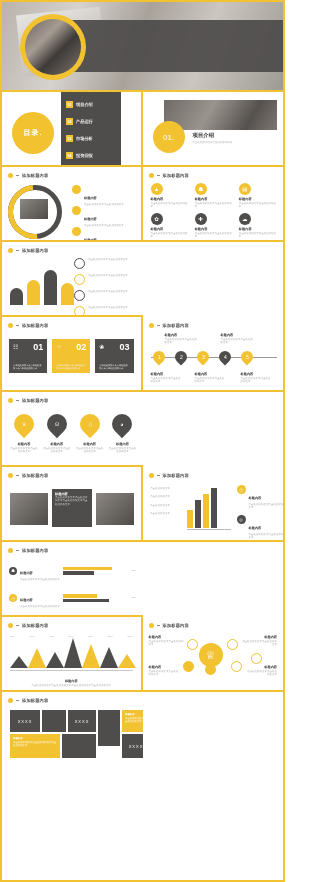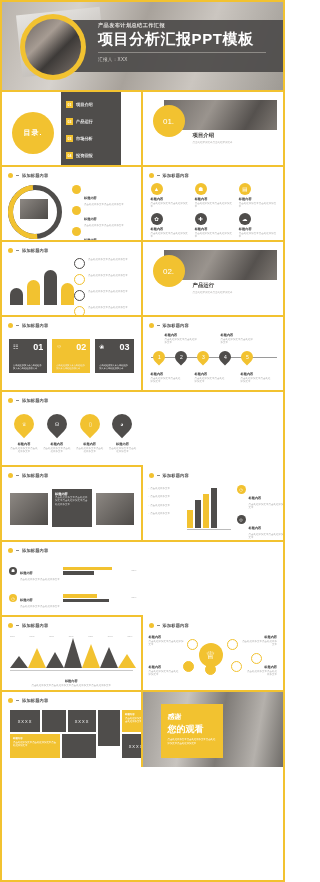--- a/index.html
+++ b/index.html
@@ -43,21 +43,21 @@
   .toc .leftcirc{position:absolute;left:10px;top:20px;width:42px;height:42px;border-radius:50%;background:#F2C230;
     display:flex;align-items:center;justify-content:center;color:#fff;font-size:7px;font-weight:bold;letter-spacing:1px;}
   .toc .panel{position:absolute;left:59px;top:0;width:60px;height:100%;background:#4f4d4b;}
   .toc .item{position:absolute;left:64px;display:flex;align-items:center;gap:3px;}
   .toc .num{width:7px;height:7px;background:#F2C230;color:#fff;font-size:3.4px;display:flex;align-items:center;justify-content:center;font-weight:bold;}
   .toc .lbl{font-size:4.2px;color:#efefef;font-weight:bold;}
 
   
   .sec .img{position:absolute;left:21px;top:8px;right:6px;height:30px;
     background:linear-gradient(120deg,#6f6a66,#9a948e 40%,#55514e 75%,#7e7872);}
-  .sec .circ{position:absolute;left:10px;top:13px;width:32px;height:32px;border-radius:50%;background:#F2C230;
+  .sec .circ{position:absolute;left:10px;top:29px;width:32px;height:32px;border-radius:50%;background:#F2C230;
     display:flex;align-items:center;justify-content:center;color:#fff;font-size:8px;font-weight:300;}
   .sec .stxt{position:absolute;left:50px;top:40px;}
   .sec .sttl{font-size:5.4px;color:#3c3a38;font-weight:bold;}
   .sec .ssub{font-size:2.5px;color:#b0aeac;margin-top:2px;}
 
   
   .ring{position:absolute;border-radius:50%;border:5px solid #4f4d4b;}
   .ring.acc{border-color:#F2C230;border-top-color:transparent;border-right-color:transparent;}
   .chip{width:9px;height:9px;border-radius:50%;background:#F2C230;display:inline-block;}
   .bar-col{width:6px;background:#4f4d4b;}
@@ -95,26 +95,20 @@
 
 <div class="sheet">
 
   <div class="row">
     <div class="slide full cover">
       <div class="photo"></div>
       <div class="panel"></div>
       <div class="bigcircle">
           <div class="inner"></div>
         </div>
-      <div class="txt">
-        <div class="sub">产品发布计划总结工作汇报</div>
-        <div class="ttl">项目分析汇报PPT模板</div>
-        <div class="rule"></div>
-        <div class="by">汇报人：XXX</div>
-      </div>
     </div>
   </div>
 
   <div class="row">
     <div class="slide half toc">
       <div class="leftcirc">目录.</div>
       <div class="panel"></div>
       <div class="toc-items">
         <div class="item" style="top:9px">
           <span class="num">01</span>
@@ -236,28 +230,20 @@
             <span class="ocirc" style="border-color:#4f4d4b"></span>
             <span class="micro" style="width:56px">点击此处添加文本点击此处添加文本</span>
           </div>
         <div style="display:flex;gap:3px;align-items:flex-start">
             <span class="ocirc"></span>
             <span class="micro" style="width:56px">点击此处添加文本点击此处添加文本</span>
           </div>
       </div>
     </div>
 
-    <div class="slide half sec">
-      <div class="img"></div>
-      <div class="circ">02.</div>
-      <div class="stxt">
-        <div class="sttl">产品运行</div>
-        <div class="ssub">点击此处添加文本点击此处添加文本</div>
-      </div>
-    </div>
   </div>
 
   <div class="row">
     <div class="slide half">
       <div class="hdr">
         <span class="dot"></span>
         <span class="dash"></span>
         <span class="htxt">添加标题内容</span>
       </div>
       <div style="position:absolute;left:7px;right:7px;top:22px;display:flex;gap:5px;">
@@ -538,21 +524,15 @@
         <div class="tile y" style="left:0;top:24px;width:50px;height:24px">
             <span class="tl"><b>标题内容</b><br><span>点击此处添加文本点击此处添加文本点击此处添加文本</span></span>
           </div>
         <div class="tile ph" style="left:52px;top:24px;width:34px;height:24px"></div>
         <div class="tile" style="left:112px;top:24px;width:28px;height:24px">
             <span class="tc">XXXX</span>
           </div>
       </div>
     </div>
 
-    <div class="slide half thanks" style="border-bottom:none">
-      <div class="card2"></div>
-      <div class="t1">感谢</div>
-      <div class="t2">您的观看</div>
-      <div class="t3">点击此处添加文本点击此处添加文本点击此处添加文本点击此处添加文本</div>
-    </div>
   </div>
 
 </div>
 
 </body></html>

